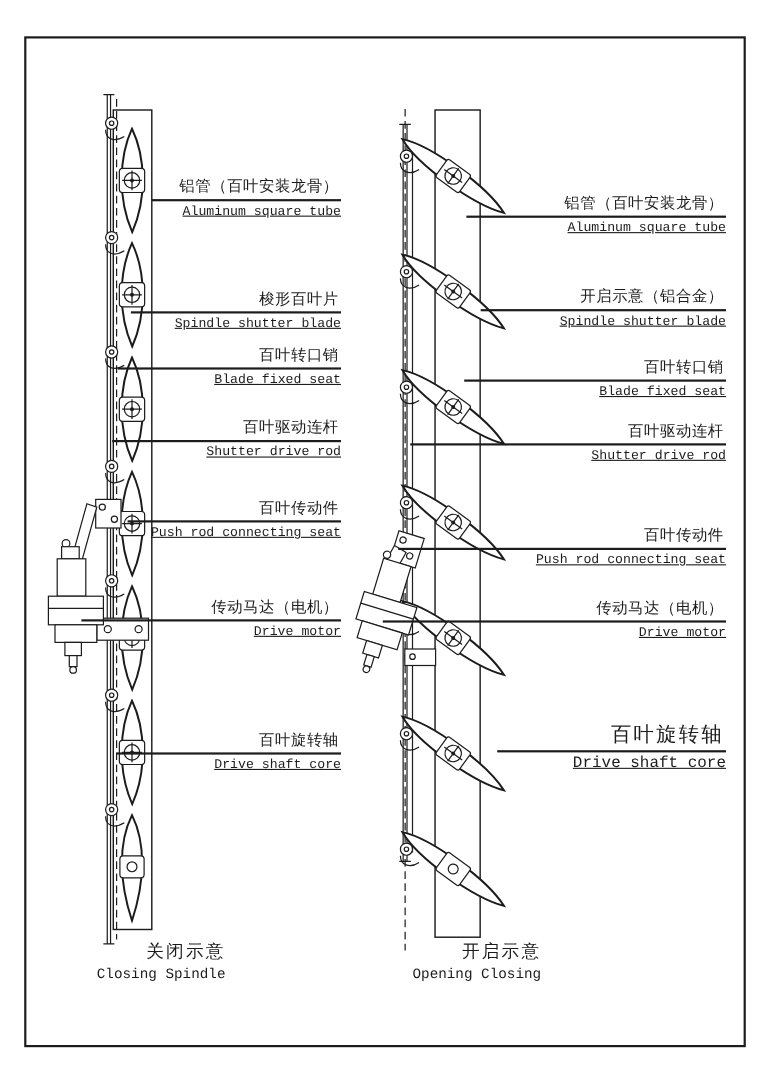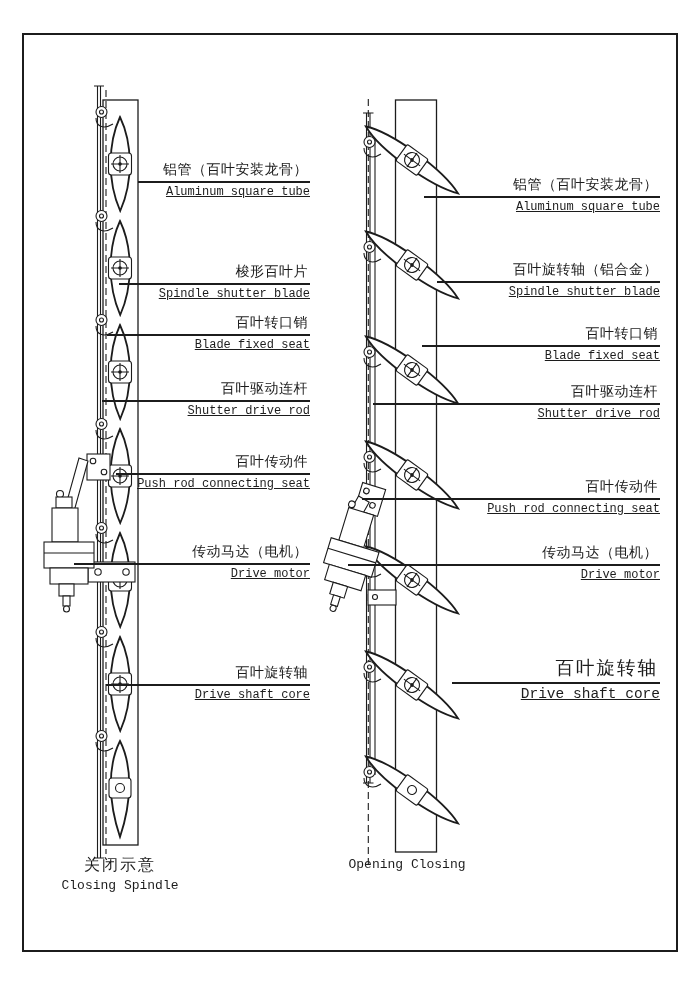--- a/index.html
+++ b/index.html
@@ -18,21 +18,21 @@
   .label{position:absolute;height:0;}
   .label .rule{position:absolute;left:0;right:0;top:0;height:1.5px;background:#1c1c1c;}
   .label .cn{position:absolute;bottom:2px;right:2px;white-space:nowrap;
              font-size:14px;letter-spacing:.5px;
              font-family:"DejaVu Sans","Liberation Sans",sans-serif;}
   .label .en{position:absolute;top:4px;right:0;white-space:nowrap;
              font-size:12px;font-family:"Liberation Mono","DejaVu Sans Mono",monospace;text-decoration:underline;}
   .label.big .cn{font-size:18.5px;letter-spacing:2px;}
   .label.big .en{font-size:14.5px;}
   
-  .caption{position:absolute;width:170px;text-align:center;}
+  .caption{position:absolute;width:170px;text-align:right;}
   .caption .cn{font-size:16px;letter-spacing:2px;
                font-family:"DejaVu Sans","Liberation Sans",sans-serif;}
   .caption .en{font-size:13px;margin-top:2px;
                font-family:"Liberation Mono","DejaVu Sans Mono",monospace;}
 </style>
 </head>
 <body>
 
 <div class="frame"></div>
 
@@ -207,21 +207,21 @@
   <div class="rule"></div>
   <div class="en">Drive shaft core</div>
 </div>
 
 <div class="label" style="left:424px;top:196px;width:236px">
   <div class="cn">铝管（百叶安装龙骨）</div>
   <div class="rule"></div>
   <div class="en">Aluminum square tube</div>
 </div>
 <div class="label" style="left:437px;top:281px;width:223px">
-  <div class="cn">百叶旋转轴（铝合金）</div>
+  <div class="cn">开启示意（铝合金）</div>
   <div class="rule"></div>
   <div class="en">Spindle shutter blade</div>
 </div>
 <div class="label" style="left:422px;top:345px;width:238px">
   <div class="cn">百叶转口销</div>
   <div class="rule"></div>
   <div class="en">Blade fixed seat</div>
 </div>
 <div class="label" style="left:373px;top:403px;width:287px">
   <div class="cn">百叶驱动连杆</div>
@@ -242,14 +242,15 @@
   <div class="cn">百叶旋转轴</div>
   <div class="rule"></div>
   <div class="en">Drive shaft core</div>
 </div>
 
 <div class="caption" style="left:35px;top:855px">
   <div class="cn">关闭示意</div>
   <div class="en">Closing Spindle</div>
 </div>
 <div class="caption" style="left:322px;top:855px">
+  <div class="cn">开启示意</div>
   <div class="en">Opening Closing</div>
 </div>
 
 </body></html>

